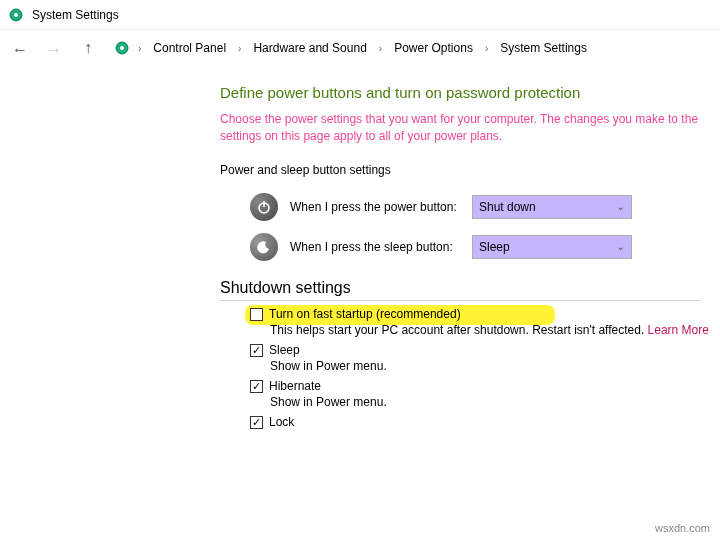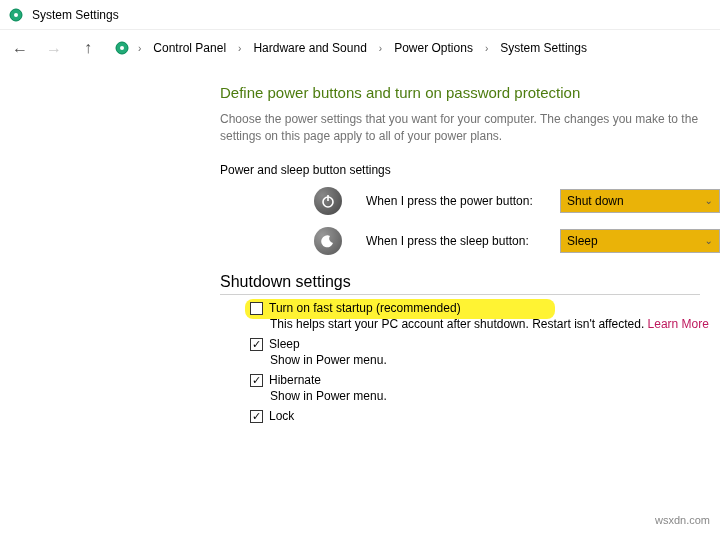--- a/index.html
+++ b/index.html
@@ -56,47 +56,46 @@
       padding: 18px 0 0 220px;
     }
     .page-title {
       color: #4d7c0f;
       font-size: 15px;
       margin-bottom: 10px;
     }
     .page-desc {
       font-size: 12px;
       line-height: 1.4;
-      color: #737373;
+      color: #ec4899;
       margin-bottom: 18px;
     }
     .section-head {
       font-size: 12px;
-      margin-bottom: 10px;
+      margin-bottom: 16px;
     }
     .btn-row {
       display: flex;
       align-items: center;
       margin: 8px 0 12px 30px;
-      gap: 24px;
-      justify-content: flex-end;
+      gap: 12px;
     }
     .circle-icon {
       width: 28px; height: 28px; border-radius: 50%;
       display: flex; align-items: center; justify-content: center;
       flex-shrink: 0;
     }
     .circle-power { background: radial-gradient(circle at 30% 30%, #888, #444); }
     .circle-sleep { background: radial-gradient(circle at 30% 30%, #999, #555); }
     .btn-row-label { width: 170px; }
     .dropdown {
       width: 160px;
       height: 24px;
       border: 1px solid #adadad;
-      background: #eab308;
+      background: #c4b5fd;
       display: flex;
       align-items: center;
       justify-content: space-between;
       padding: 0 6px;
       cursor: pointer;
       font-size: 12px;
     }
     .dropdown .dd-caret { font-size: 10px; color: #555; }
     .section-head-shutdown {
       font-size: 16px;
@@ -136,21 +135,21 @@
     }
     .check-label { font-weight: normal; }
     .check-desc {
       margin: 0 0 6px 50px;
       font-size: 12px;
     }
     .link { color: #be185d; cursor: pointer; }
     .watermark {
       position: absolute;
       right: 10px;
-      bottom: 12px;
+      bottom: 4px;
       font-size: 11px;
       color: #888;
     }
   </style>
 </head>
 <body>
 
 <div class="titlebar">
   <span class="icon">
     <svg viewBox="0 0 16 16">

